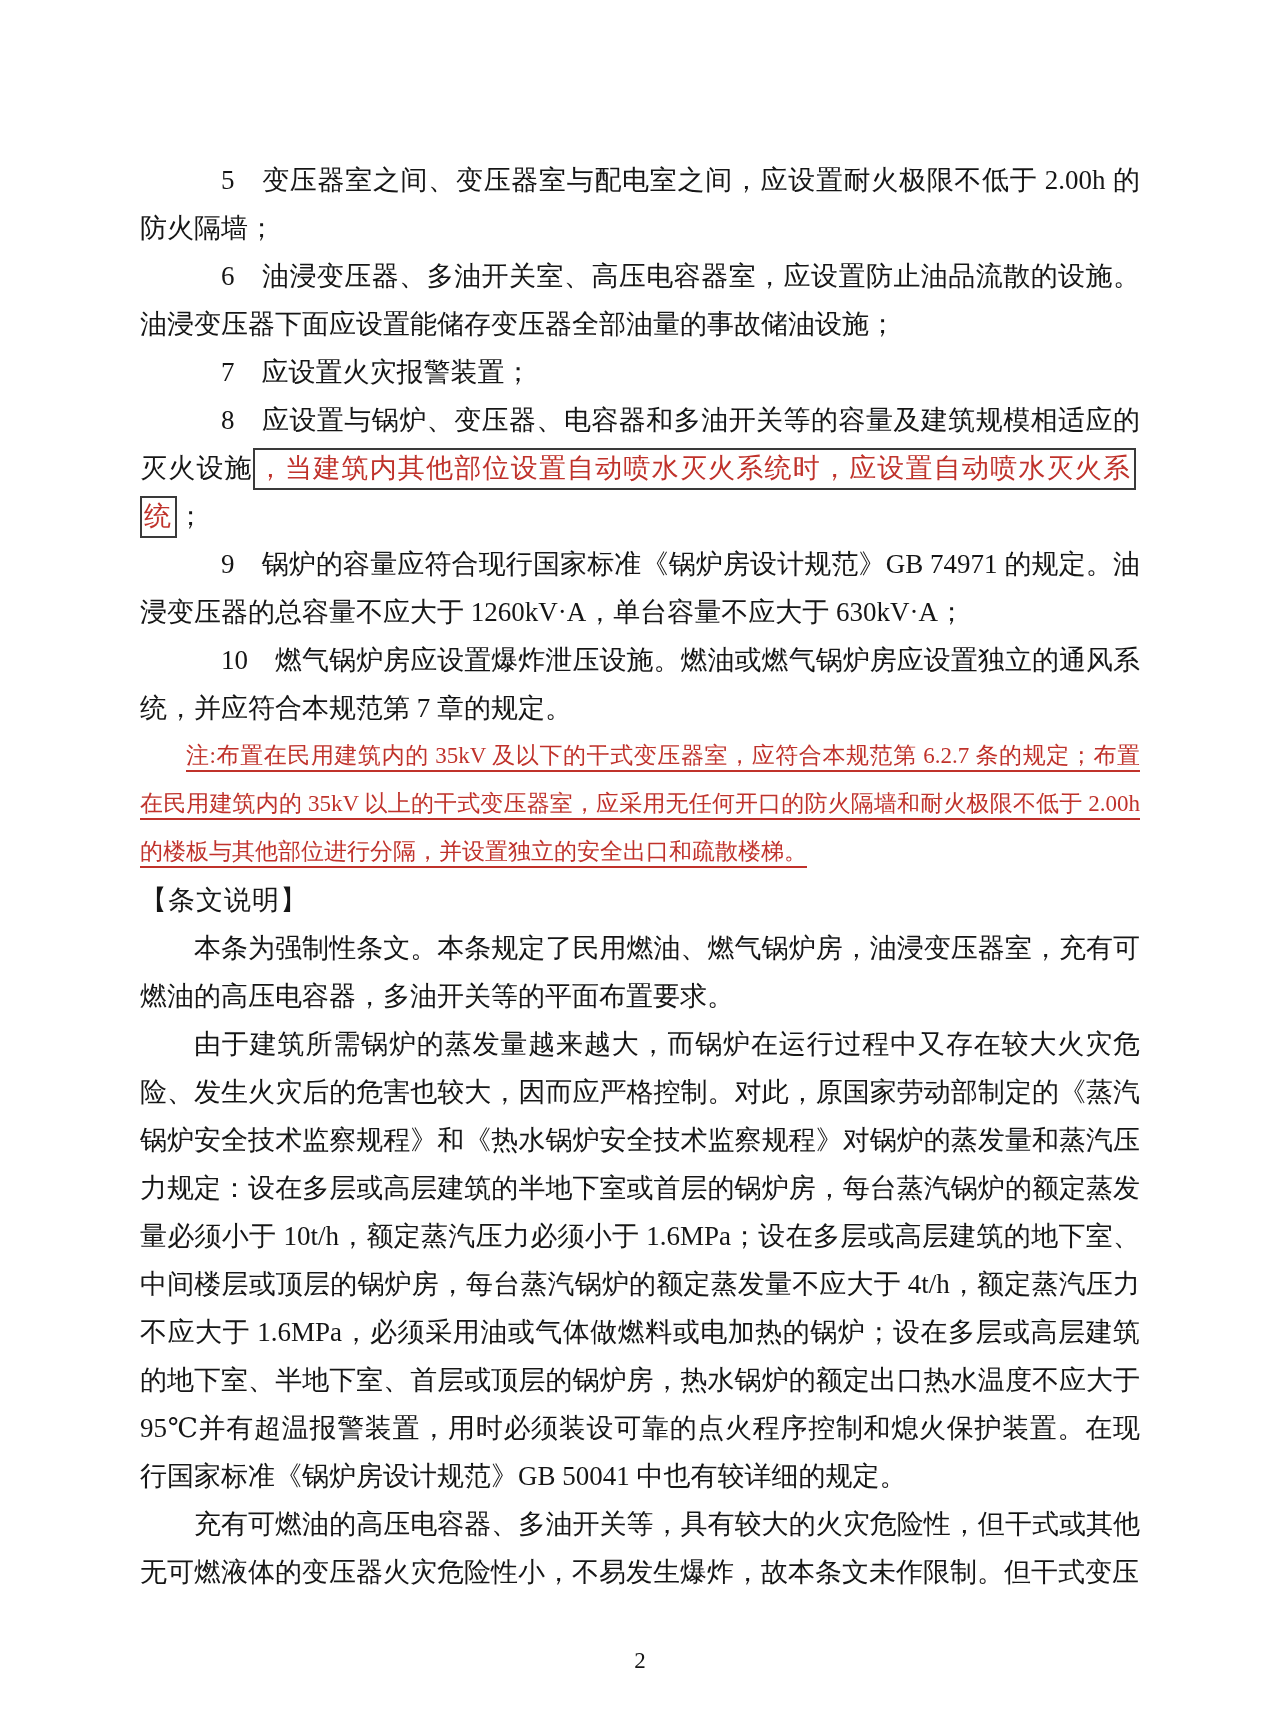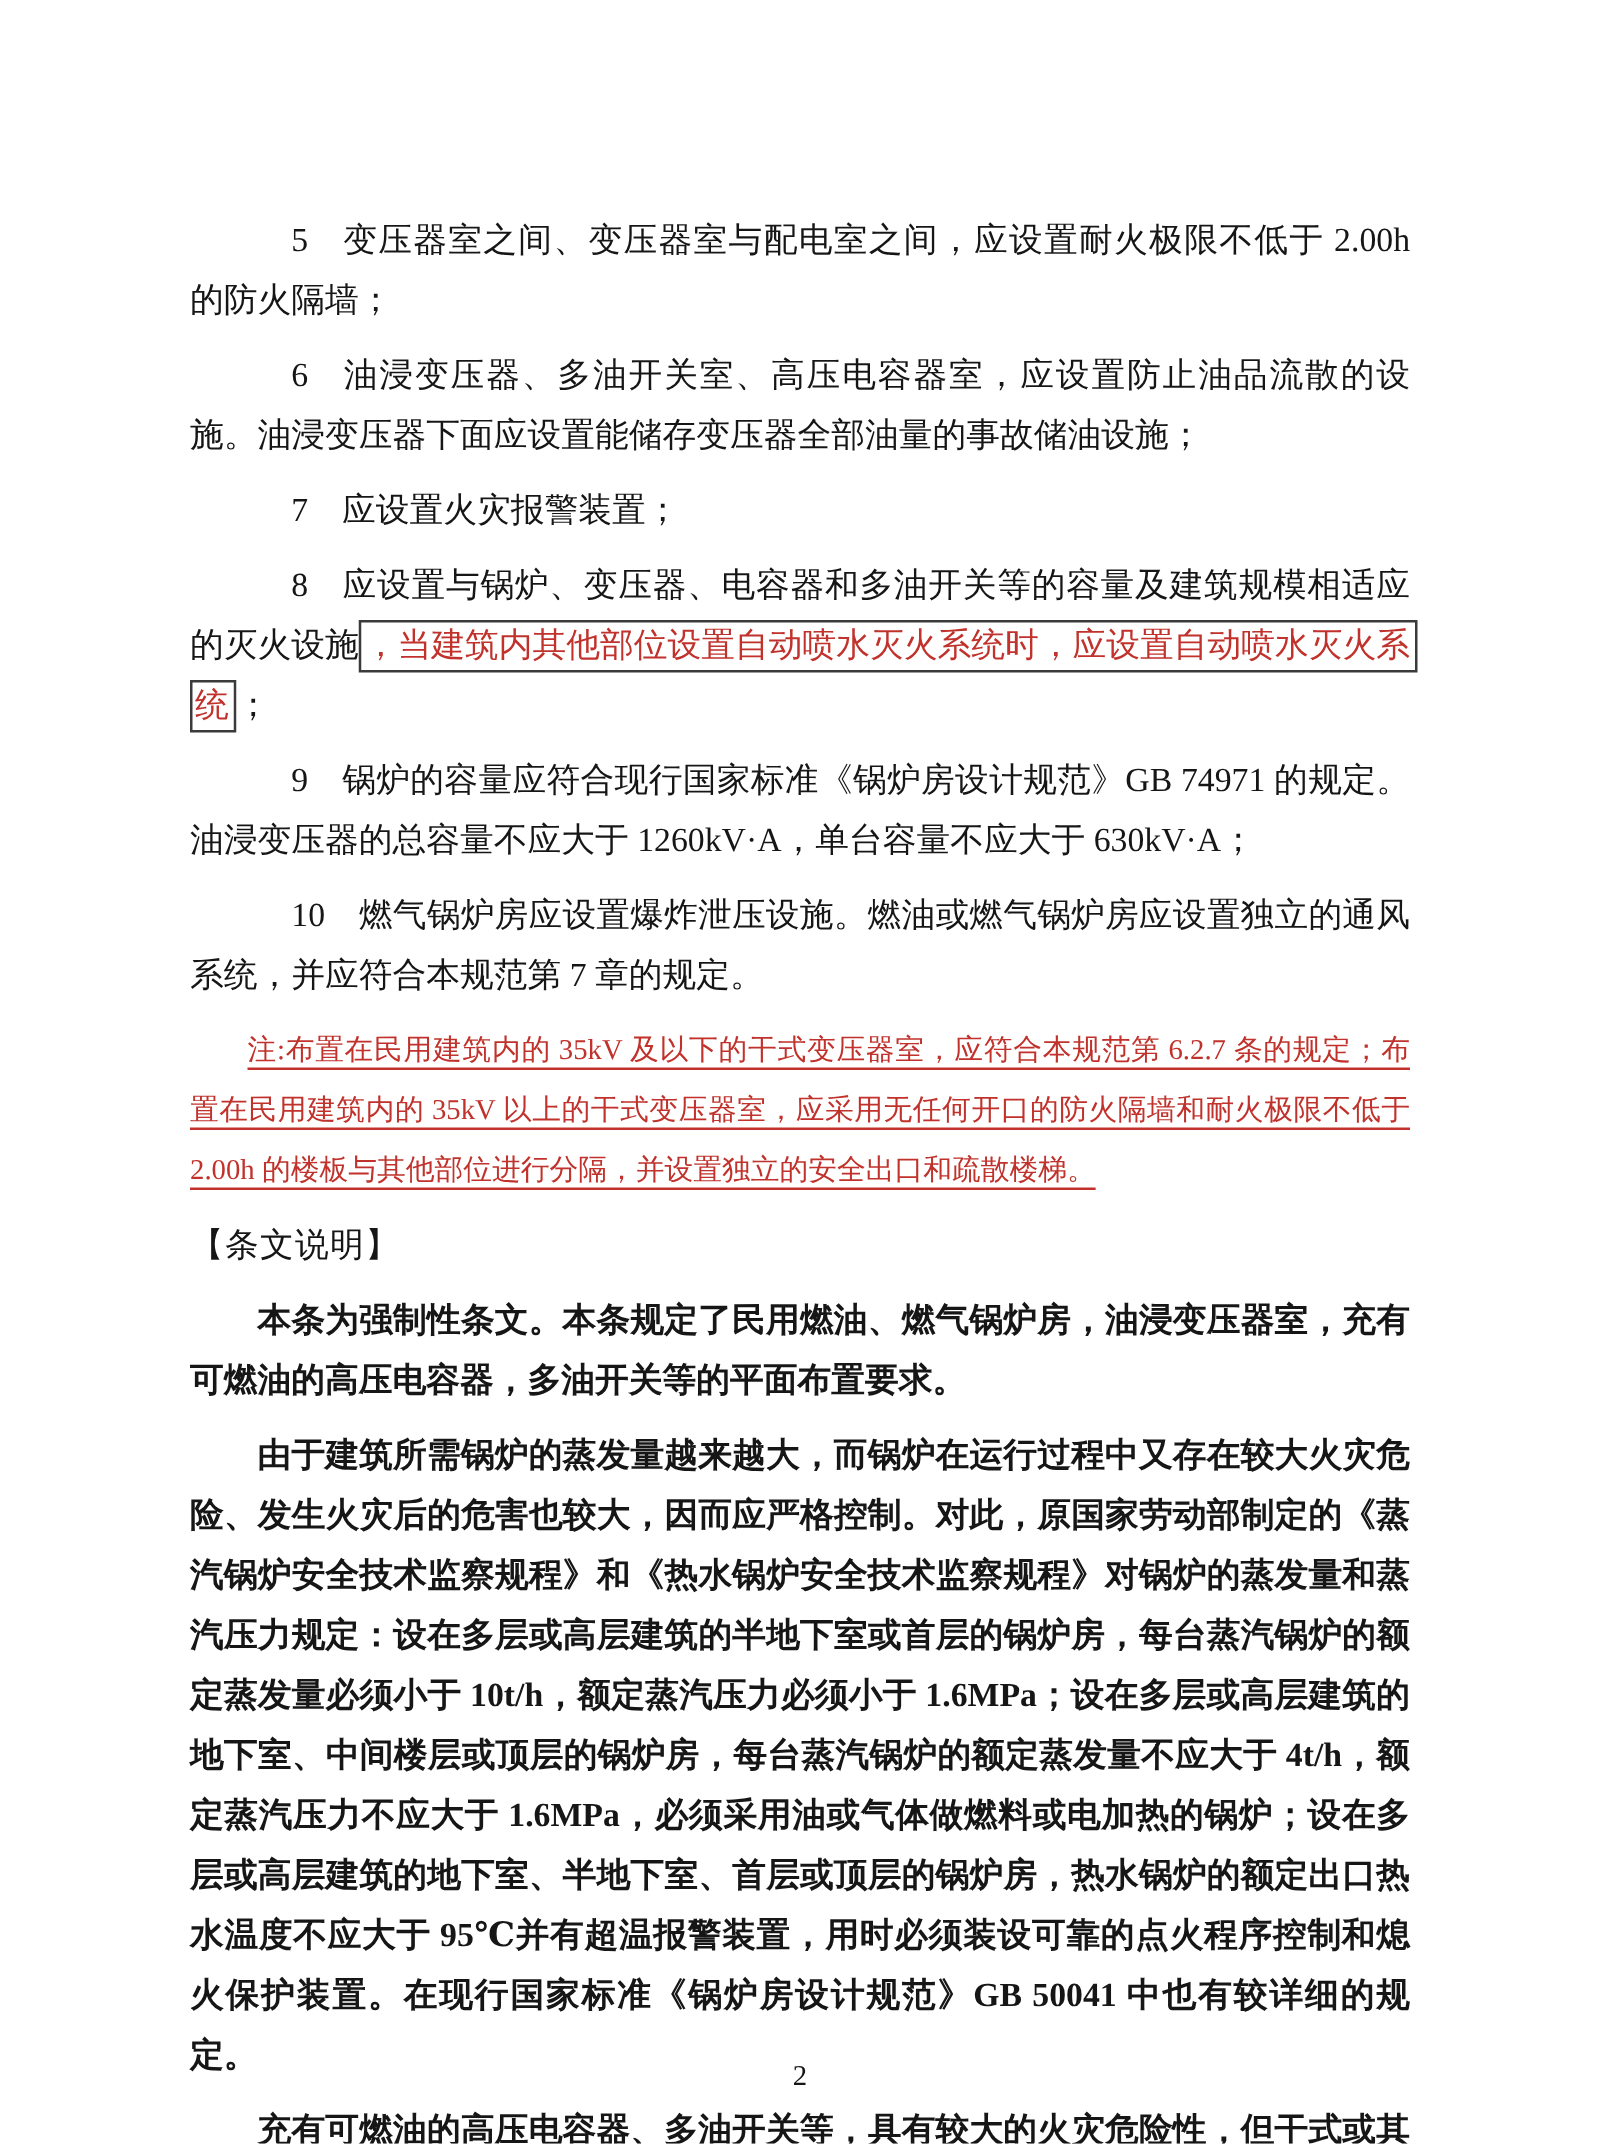--- a/index.html
+++ b/index.html
@@ -18,23 +18,23 @@
   }
   .content {
     position: absolute;
     left: 140px;
     top: 156px;
     width: 1000px;
     font-size: 27px;
     line-height: 48px;
     text-align: justify;
   }
-  .content p { margin: 12px; padding: 0; }
+  .content p { margin: 0; padding: 0; }
   p.item { text-indent: 3em; }
-  p.para { text-indent: 2em; font-weight: bold; }
+  p.para { text-indent: 2em; }
   .num { margin-right: 1em; }
   p.note {
     color: var(--red-color, #c0322b);
     font-size: 23px;
     text-indent: 2em;
     text-decoration: underline;
     text-underline-offset: 7px;
     text-decoration-thickness: 2px;
   }
   p.heading {

